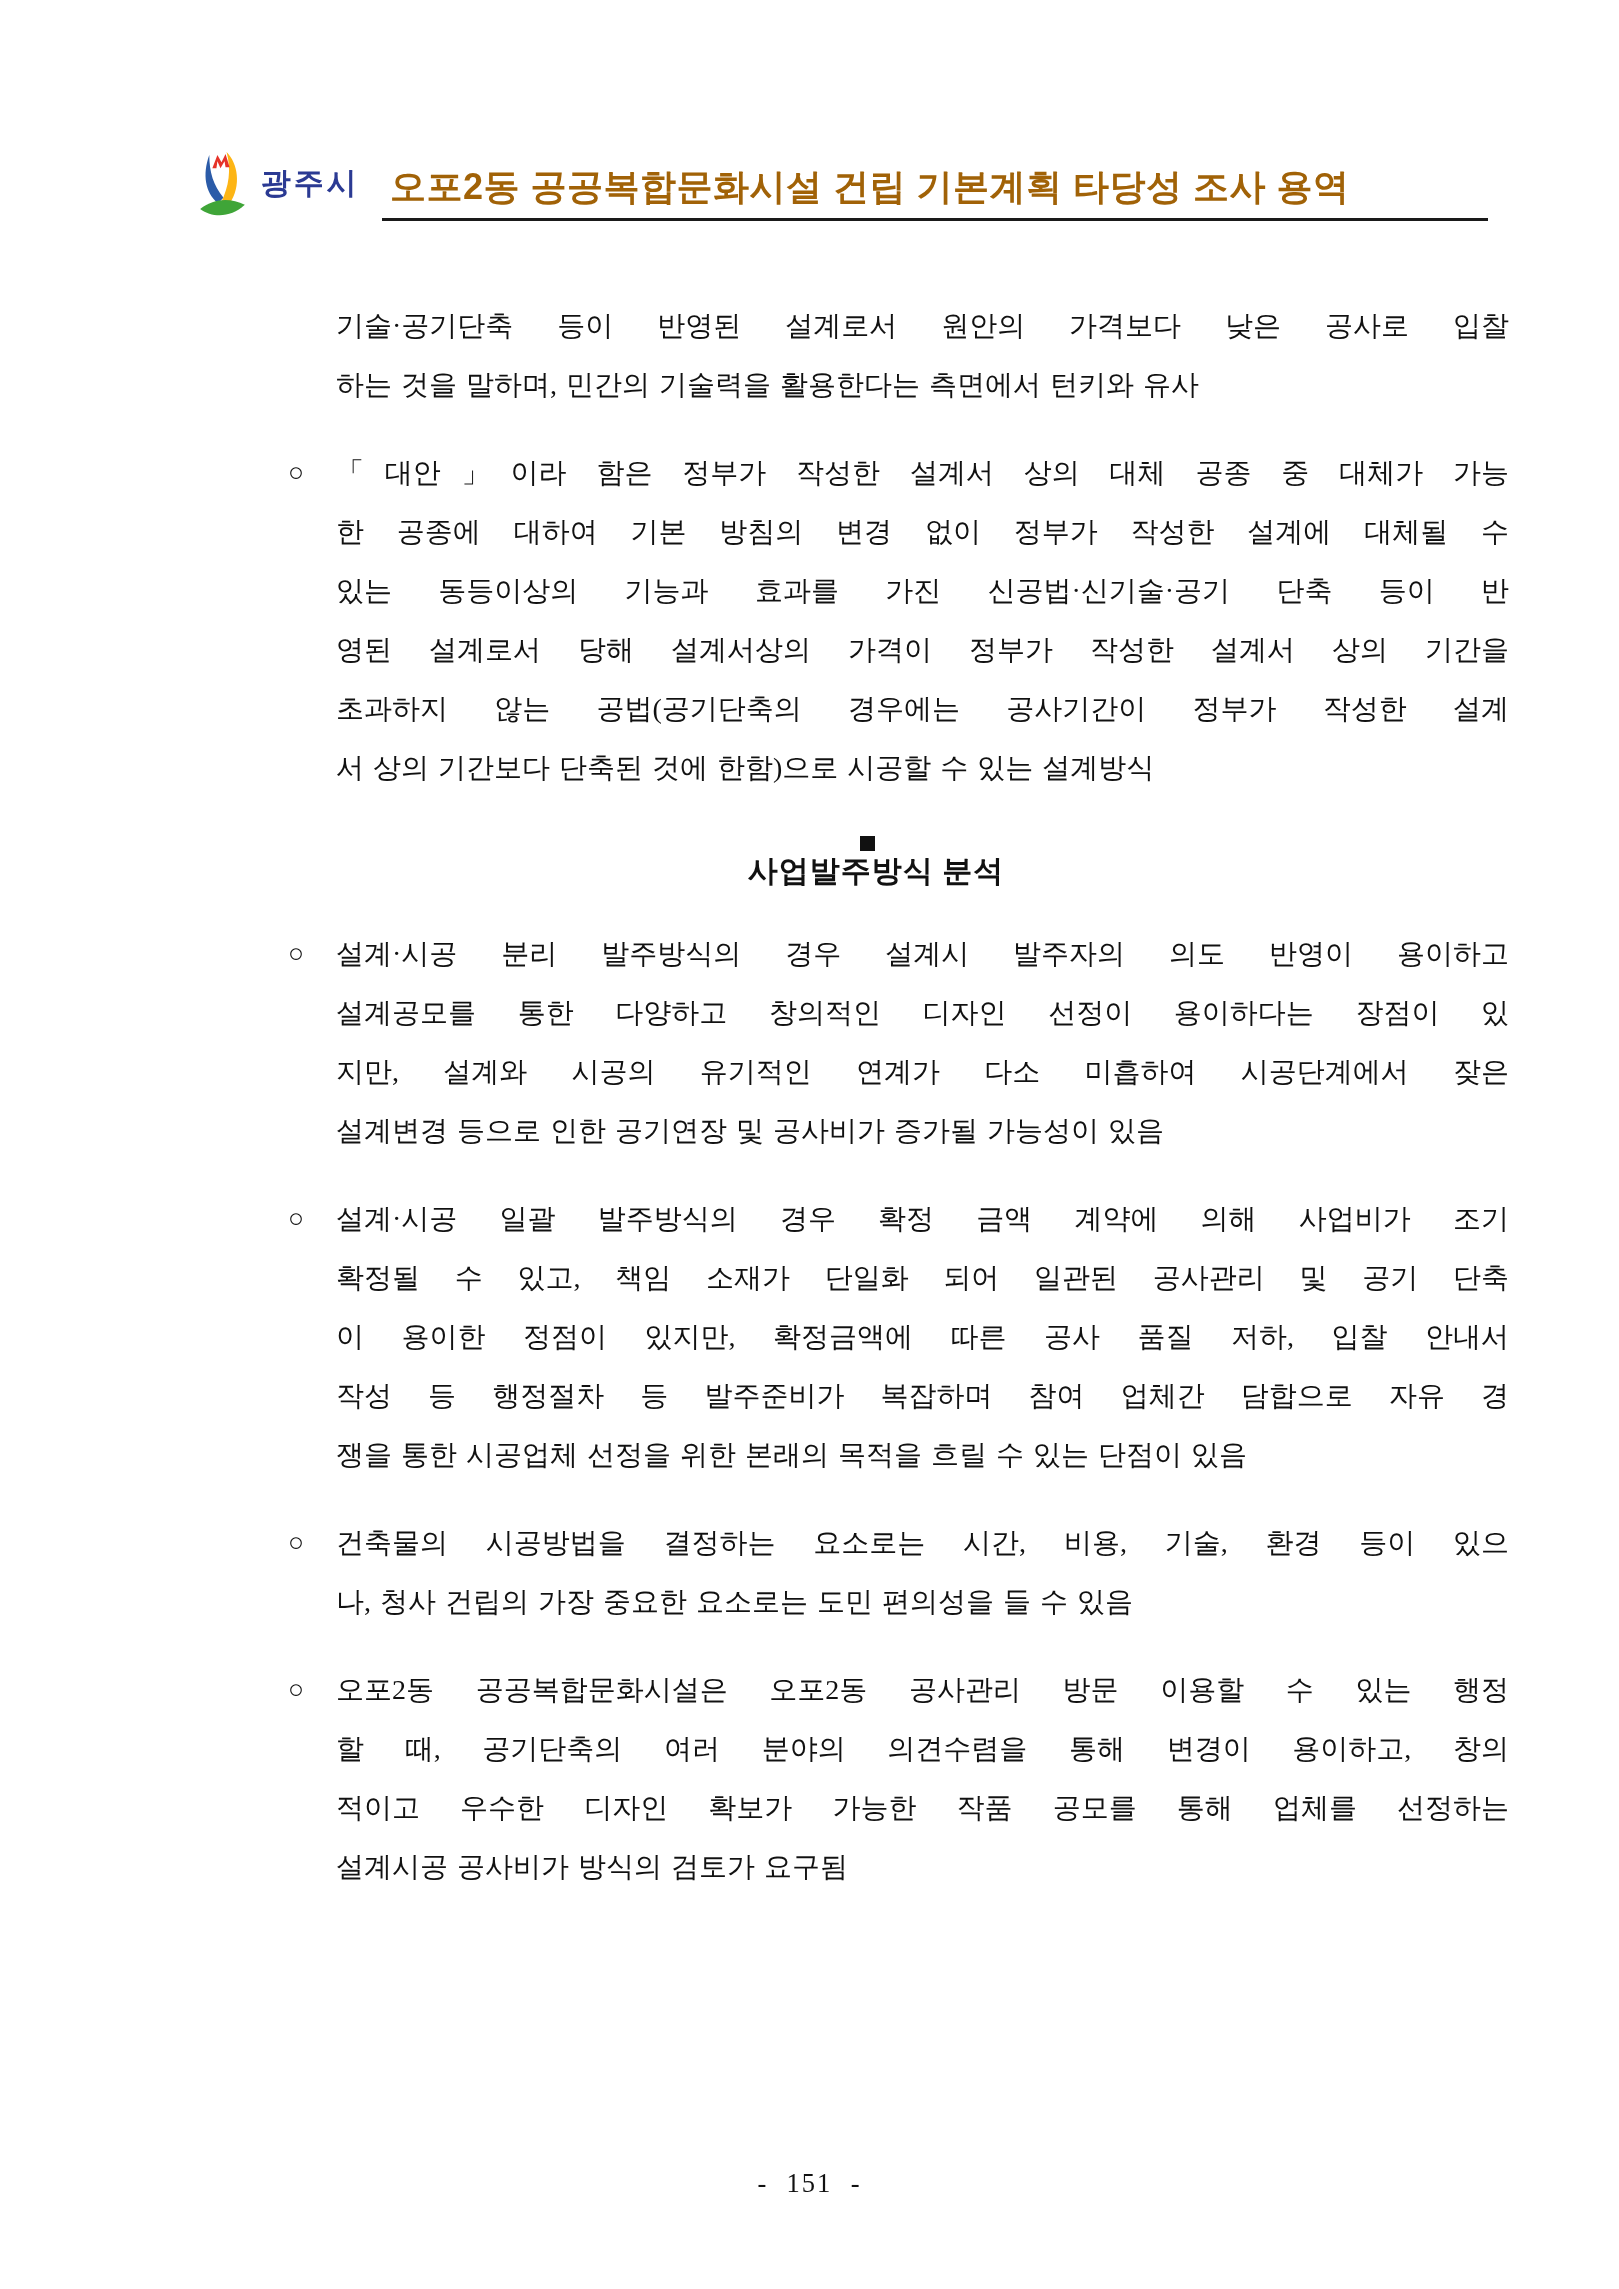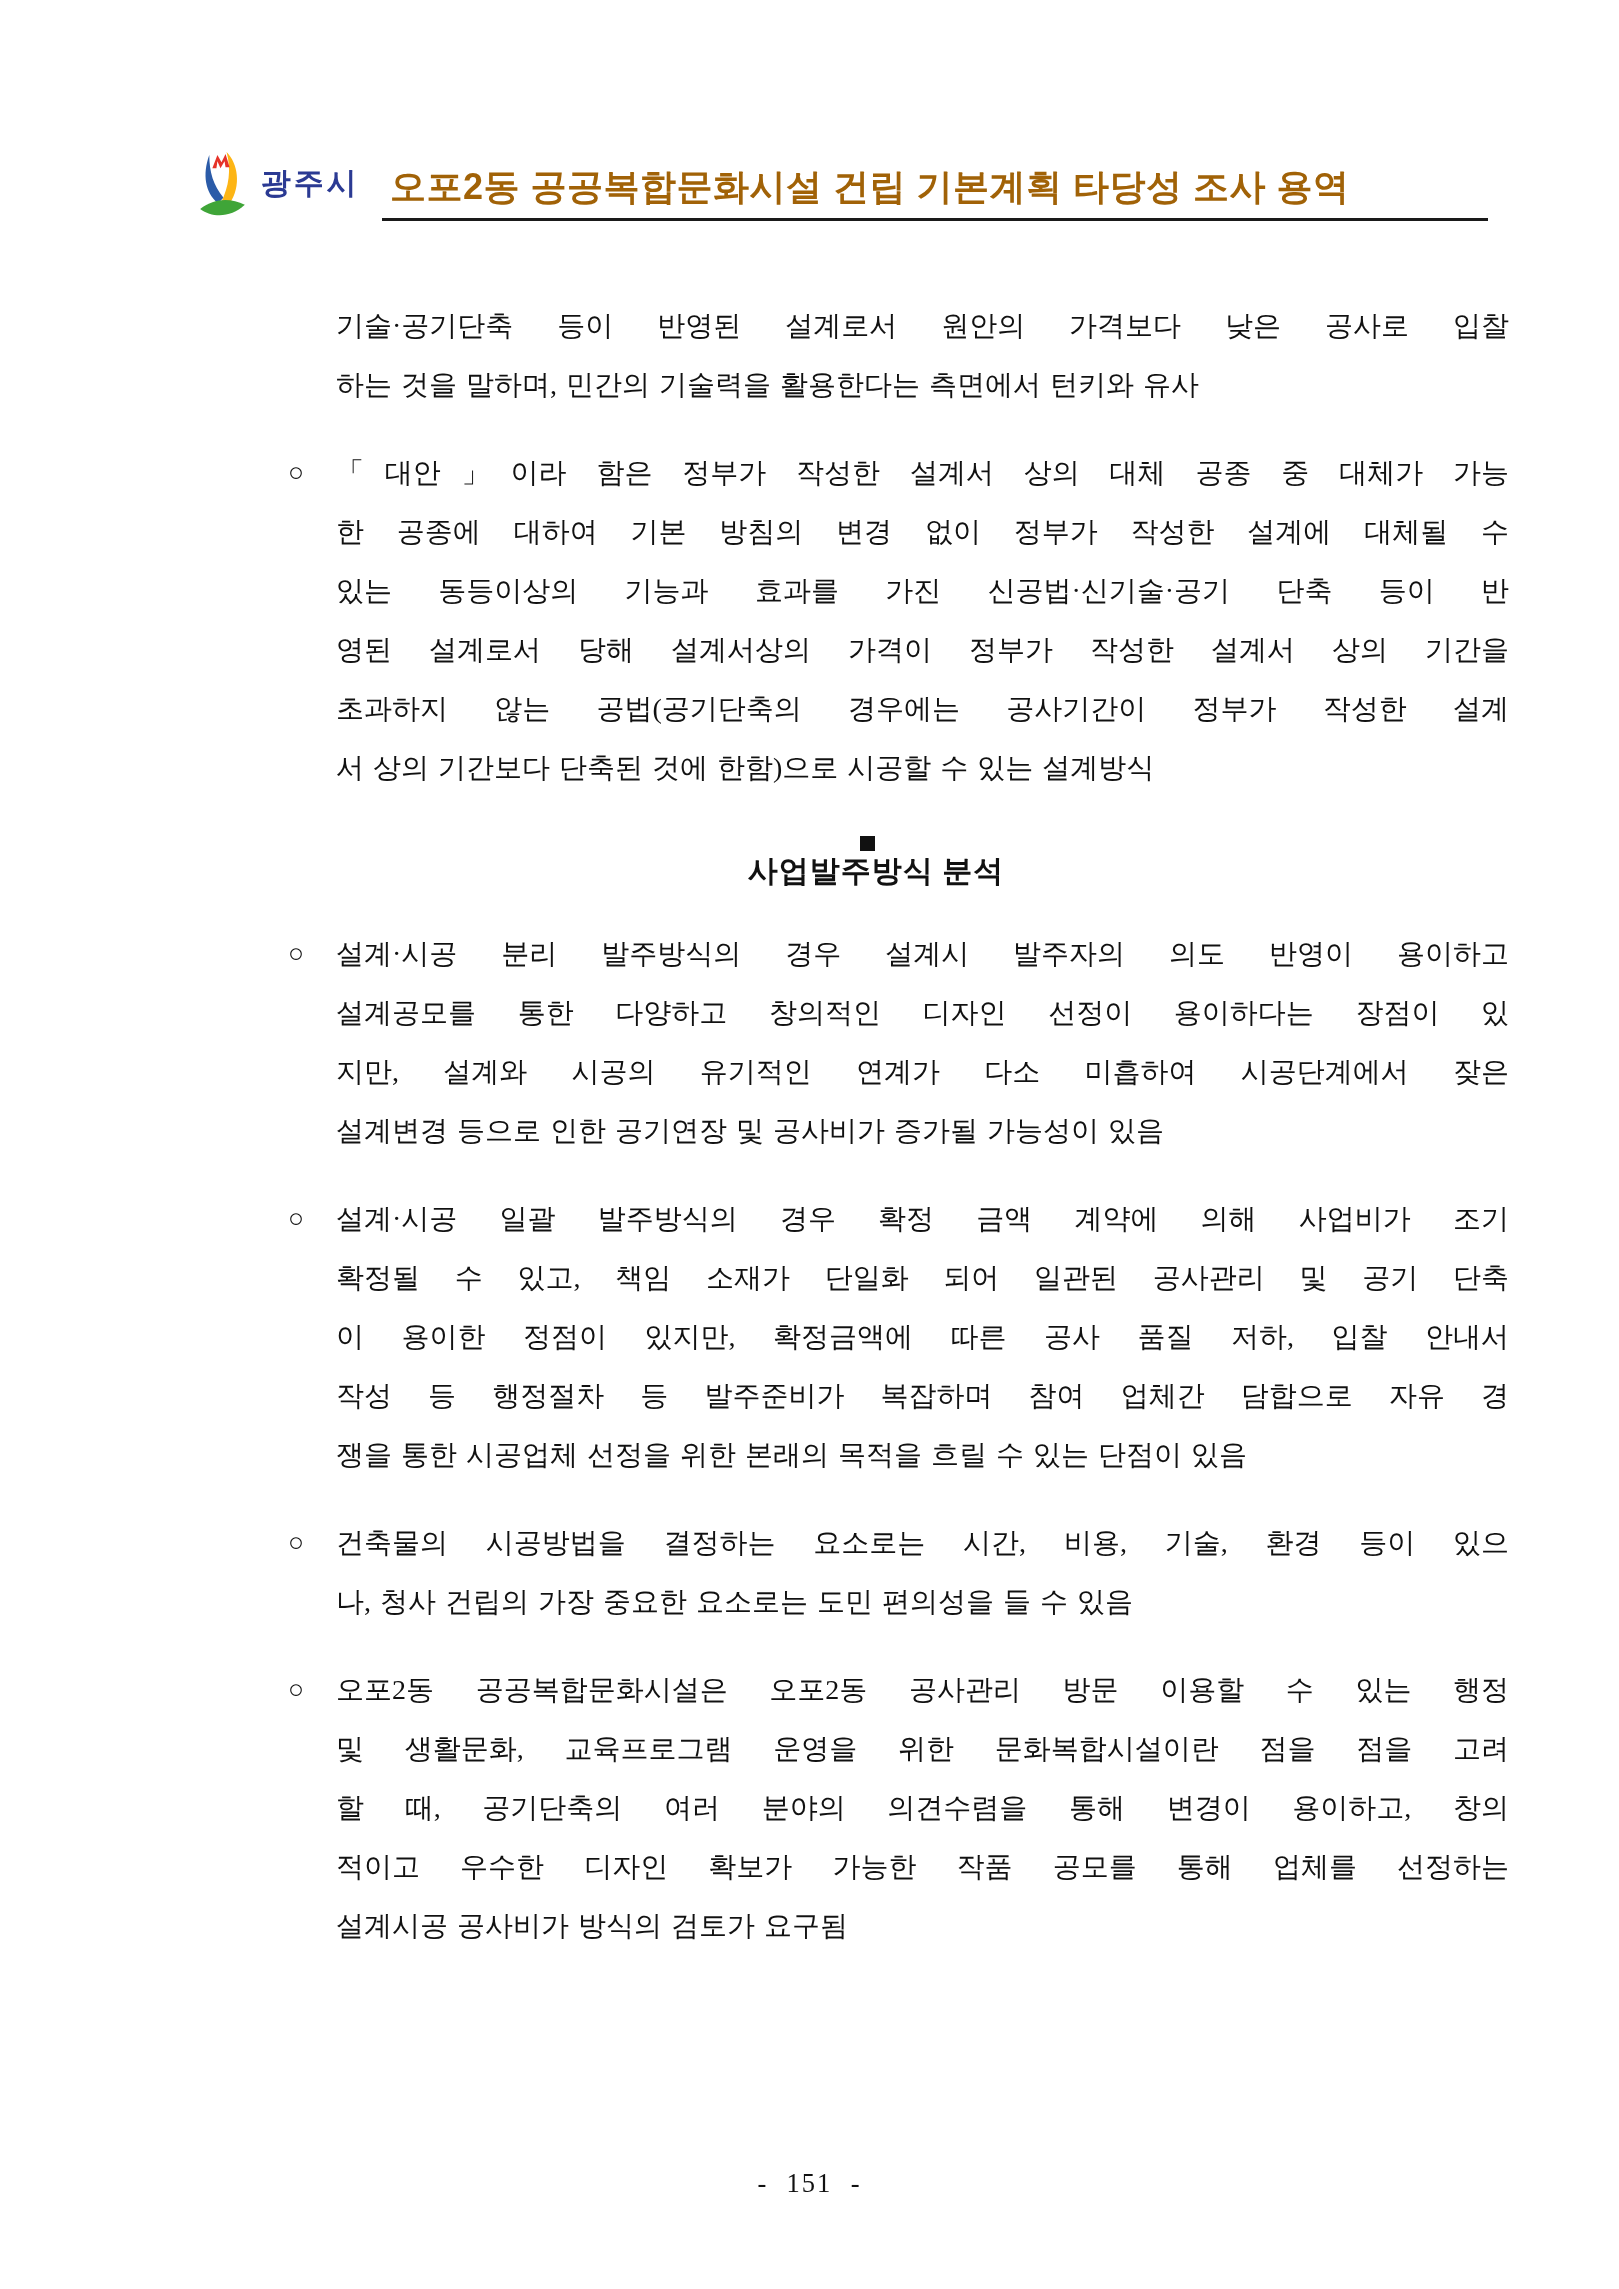--- a/index.html
+++ b/index.html
@@ -149,21 +149,20 @@
       <div class="lines">
         <div class="line">건축물의 시공방법을 결정하는 요소로는 시간, 비용, 기술, 환경 등이 있으</div>
         <div class="line end">나, 청사 건립의 가장 중요한 요소로는 도민 편의성을 들 수 있음</div>
       </div>
     </div>
 
     <div class="para">
       <span class="bullet-col">○</span>
       <div class="lines">
         <div class="line">오포2동 공공복합문화시설은 오포2동 공사관리 방문 이용할 수 있는 행정</div>
-        <div class="line">및 생활문화, 교육프로그램 운영을 위한 문화복합시설이란 점을 점을 고려</div>
         <div class="line">할 때, 공기단축의 여러 분야의 의견수렴을 통해 변경이 용이하고, 창의</div>
         <div class="line">적이고 우수한 디자인 확보가 가능한 작품 공모를 통해 업체를 선정하는</div>
         <div class="line end">설계시공 공사비가 방식의 검토가 요구됨</div>
       </div>
     </div>
 
   </div>
 
   <div class="footer">
     <span class="page-number">- 151 -</span>

